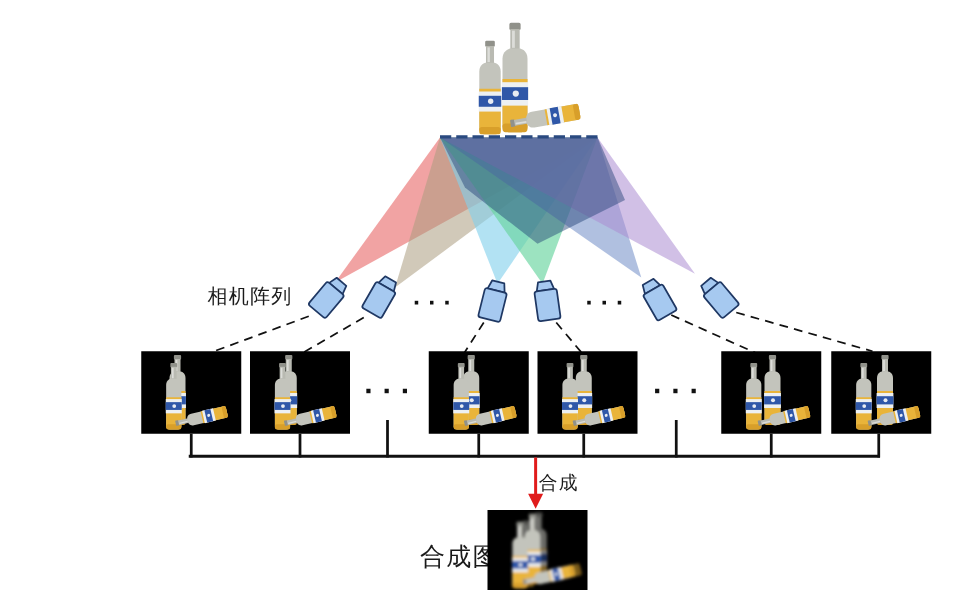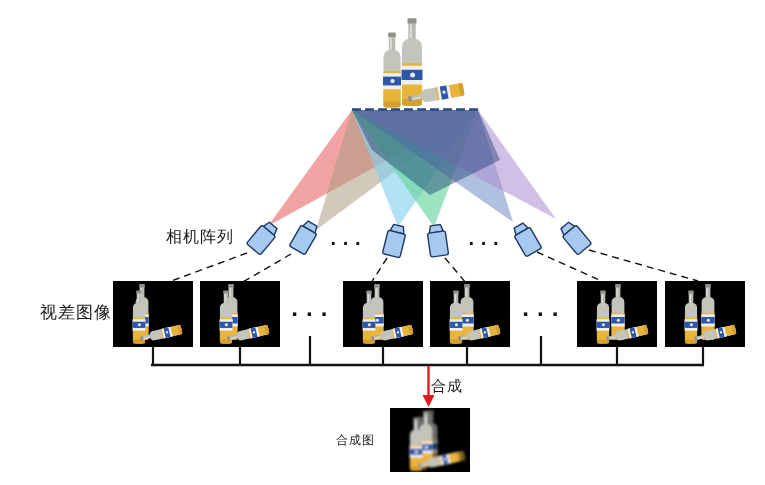--- a/index.html
+++ b/index.html
@@ -5,21 +5,21 @@
   html,body{margin:0;padding:0;background:#ffffff;}
   #canvas{
     position:relative;width:765px;height:485px;background:#ffffff;overflow:hidden;
     font-family:"Liberation Sans","DejaVu Sans",sans-serif;
   }
   #overlay{position:absolute;left:0;top:0;width:765px;height:485px;}
   .label{position:absolute;color:#1a1a1a;white-space:nowrap;}
   #lbl-cam{left:166px;top:227px;font-size:16px;letter-spacing:1px;}
   #lbl-par{left:40px;top:301px;font-size:17px;letter-spacing:1px;}
   #lbl-syn{left:431px;top:377px;font-size:15px;letter-spacing:1px;}
-  #lbl-comp{left:336px;top:432px;font-size:12px;letter-spacing:1px;}
+  #lbl-comp{left:336px;top:432px;font-size:20px;letter-spacing:1px;}
   .dots{position:absolute;color:#111;font-weight:bold;text-align:center;line-height:1;}
   .dots-cam{width:44px;font-size:20px;}
   #dots-cam-1{left:324px;top:233px;}
   #dots-cam-2{left:462px;top:233px;}
   .dots-img{width:54px;font-size:24px;}
   #dots-img-1{left:283px;top:302px;}
   #dots-img-2{left:514px;top:302px;}
   .scene{position:absolute;}
   #top-scene{left:366px;top:8px;width:104px;height:100px;}
   .pimg{position:absolute;width:80px;height:66px;background:#000;}
@@ -115,21 +115,20 @@
           <rect x="-8.4" y="3" width="16.8" height="15" fill="#edf0f2"></rect>
           <rect x="-8.4" y="6.2" width="16.8" height="8.2" fill="#2f57a8"></rect>
           <circle cx="0.5" cy="10.3" r="2" fill="#e8ecf2"></circle>
           <rect x="-8" y="29.5" width="16" height="5.5" rx="2" fill="#d89f2a"></rect>
           <rect x="-1.9" y="-30" width="1.8" height="11" fill="rgba(255,255,255,0.5)"></rect>
         </g>
       </svg>
   </div>
 
   <div class="label" id="lbl-cam">相机阵列</div>
-  <div class="label" id="lbl-par">视差图像</div>
   <div class="label" id="lbl-syn">合成</div>
   <div class="label" id="lbl-comp">合成图</div>
 
   <div class="dots dots-cam" id="dots-cam-1">· · ·</div>
   <div class="dots dots-cam" id="dots-cam-2">· · ·</div>
   <div class="dots dots-img" id="dots-img-1">· · ·</div>
   <div class="dots dots-img" id="dots-img-2">· · ·</div>
 
   <div id="image-row">
       <div class="pimg" style="left: 113px; top: 281px; background: rgb(0, 0, 0);">

